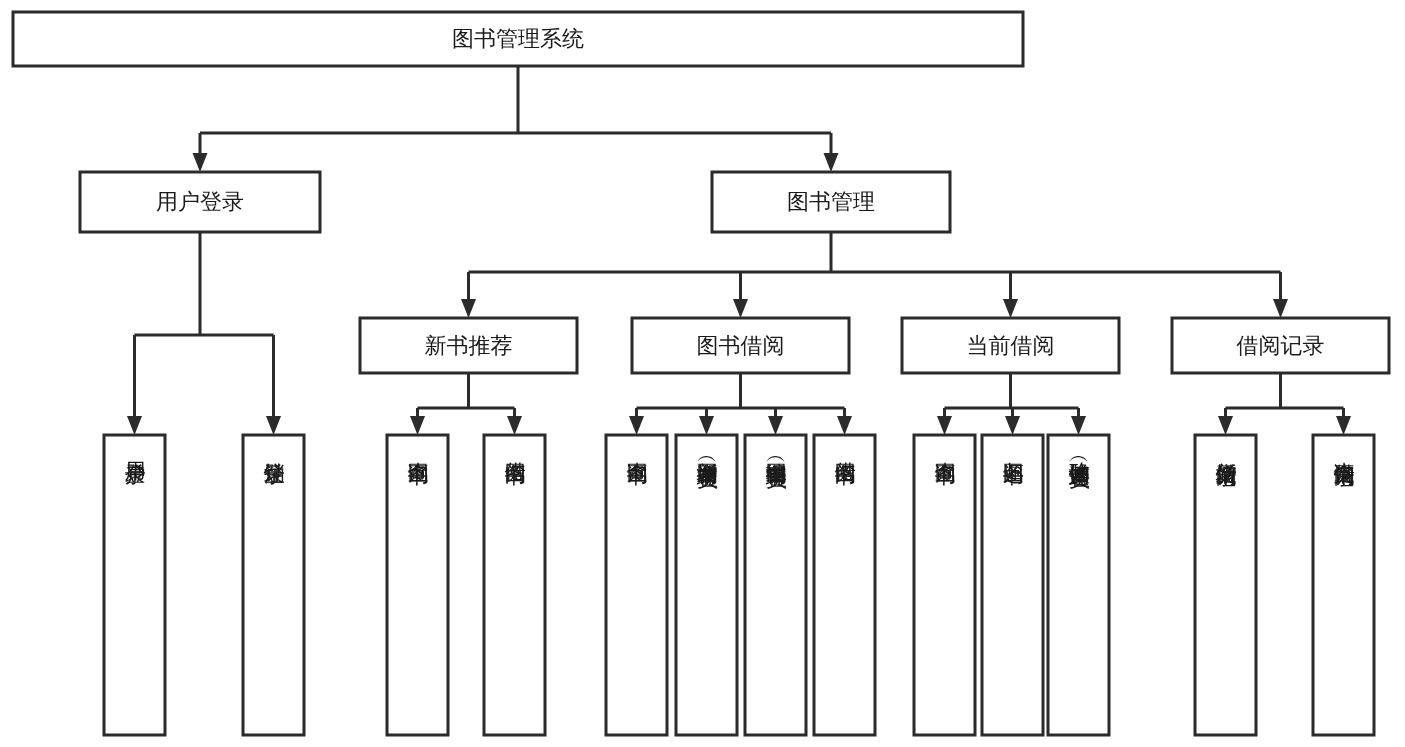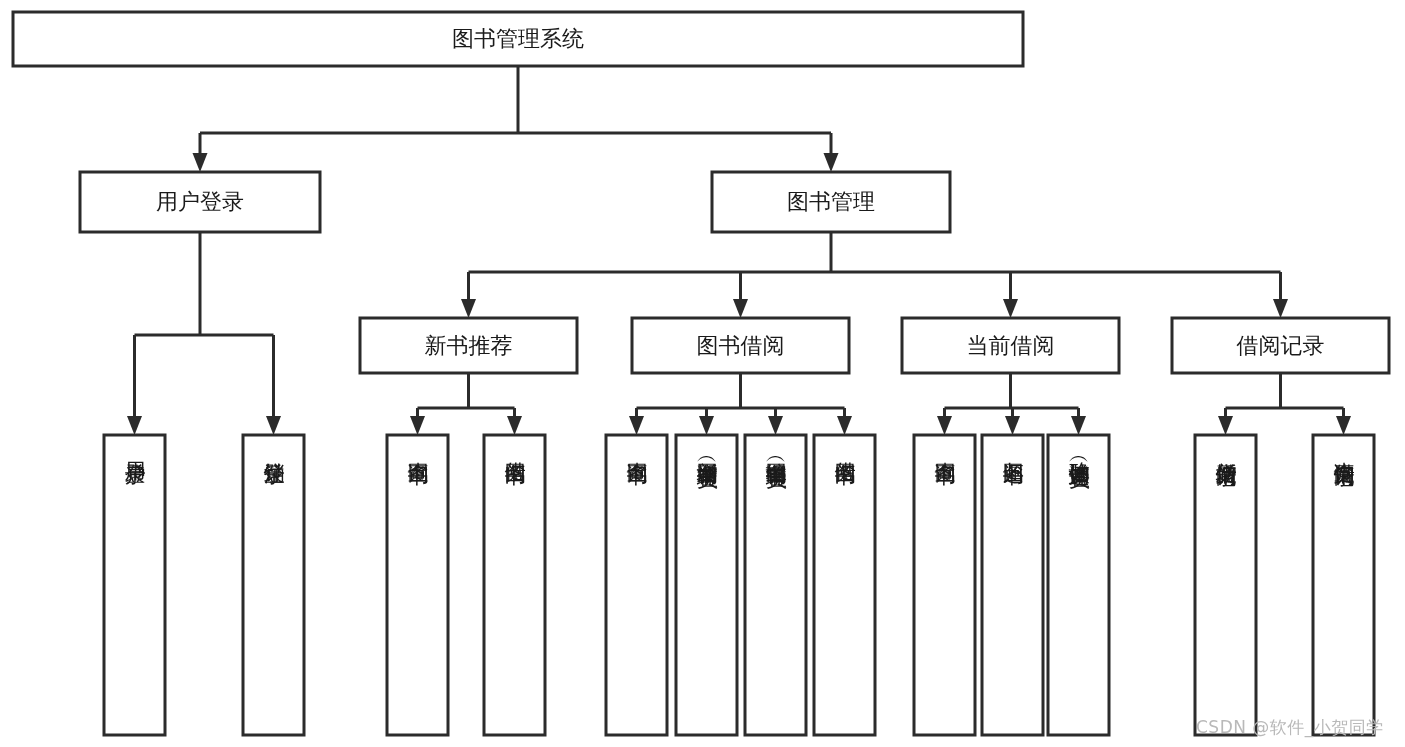--- a/index.html
+++ b/index.html
@@ -212,15 +212,14 @@
         <span class="leaf-label">确认归还（管理员）</span>
       </div>
       <div class="leaf-label-wrap" style="left: 1195px; top: 445px; width: 61px; height: 280px;">
         <span class="leaf-label">新增借阅记录</span>
       </div>
       <div class="leaf-label-wrap" style="left: 1313px; top: 445px; width: 61px; height: 280px;">
         <span class="leaf-label">查询借阅记录</span>
       </div>
     </div>
 
-  <div class="watermark" style="left: 1196px; top: 716px;">CSDN @软件_小贺同学</div>
 
 </div>
 
 </body></html>

